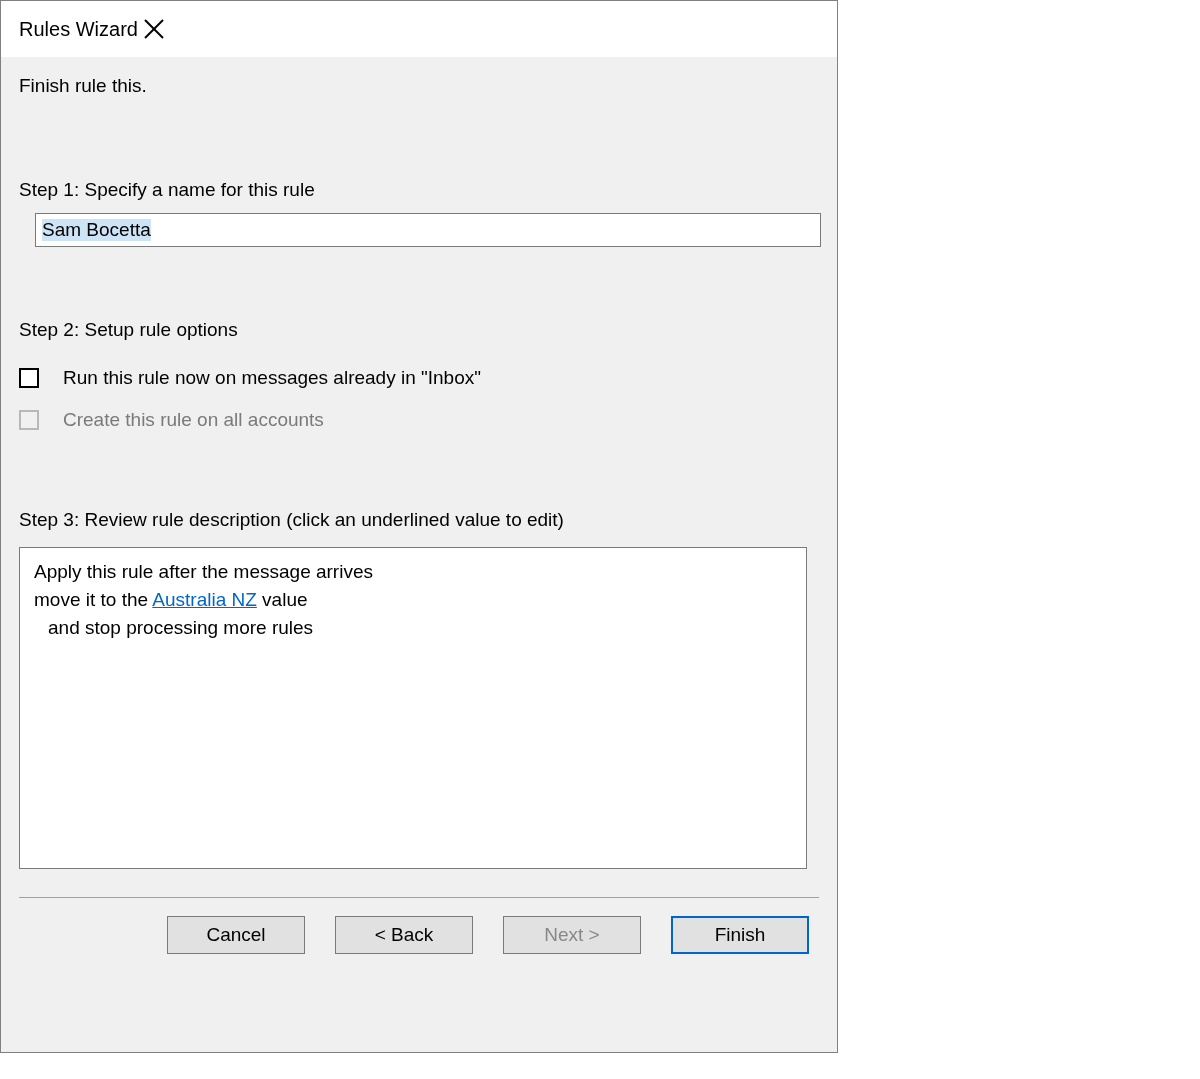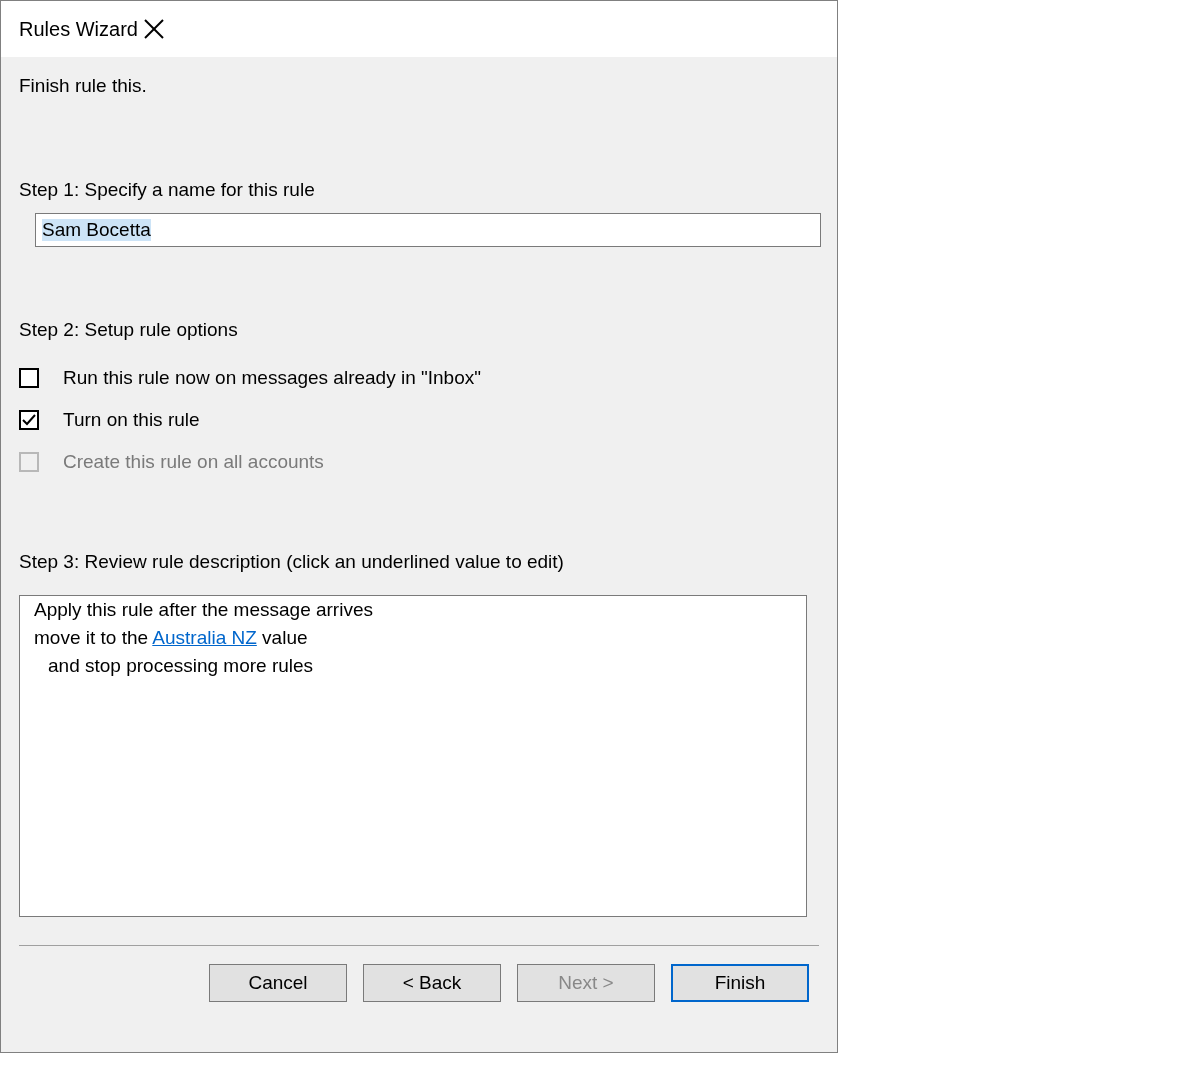--- a/index.html
+++ b/index.html
@@ -103,24 +103,24 @@
       color: #000;
     }
     .checkbox-label.disabled {
       color: #7a7a7a;
     }
     .desc-box {
       width: 788px;
       height: 322px;
       border: 1px solid #7a7a7a;
       background: #fff;
-      padding: 0 14px;
+      padding: 10px 14px;
       font-size: 19px;
       line-height: 28px;
-      margin-top: 16px;
+      margin-top: 10px;
     }
     .desc-line {
       color: #000;
     }
     .link {
       color: #0066cc;
       text-decoration: underline;
       cursor: pointer;
     }
     .redacted {
@@ -132,21 +132,21 @@
     }
     .indent { padding-left: 14px; }
     .separator {
       border: none;
       border-top: 1px solid #a0a0a0;
       margin-top: 28px;
     }
     .button-row {
       display: flex;
       justify-content: flex-end;
-      gap: 16px;
+      gap: 30px;
       padding-top: 18px;
       padding-right: 10px;
     }
     .btn {
       width: 138px;
       height: 38px;
       border: 1px solid #7a7a7a;
       background: #e1e1e1;
       font-size: 19px;
       color: #000;
@@ -190,28 +190,20 @@
 
     <div style="height:72px"></div>
 
     <div class="label">Step 2: Setup rule options</div>
 
     <div class="checkbox-row first">
       <div class="checkbox-box"></div>
       <div class="checkbox-label">Run this rule now on messages already in "Inbox"</div>
     </div>
 
-    <div class="checkbox-row">
-      <div class="checkbox-box checked">
-        <svg viewBox="0 0 14 14">
-            <polyline points="1,7 5,11 13,2" fill="none" stroke="#000" stroke-width="2"></polyline>
-          </svg>
-      </div>
-      <div class="checkbox-label">Turn on this rule</div>
-    </div>
 
     <div class="checkbox-row">
       <div class="checkbox-box disabled"></div>
       <div class="checkbox-label disabled">Create this rule on all accounts</div>
     </div>
 
     <div style="height:78px"></div>
 
     <div class="label" style="margin-bottom:6px">Step 3: Review rule description (click an underlined value to edit)</div>
 

